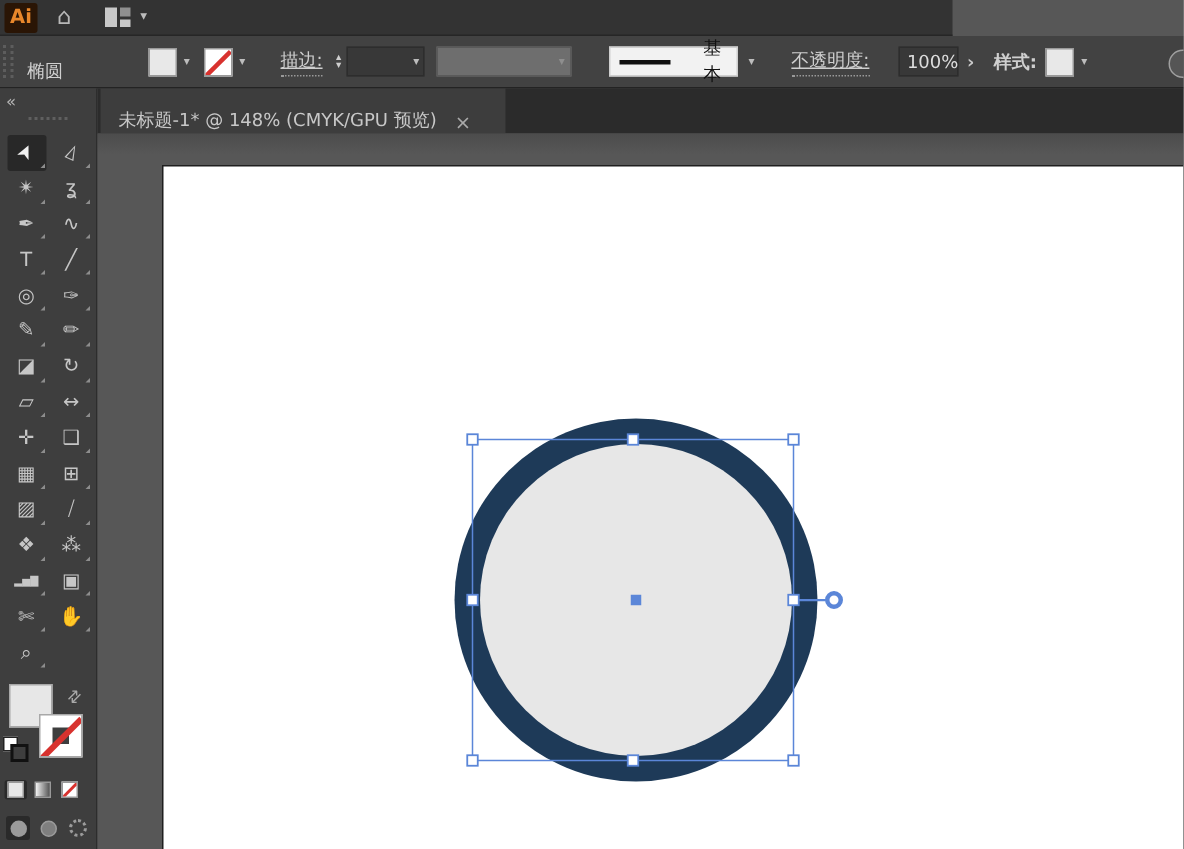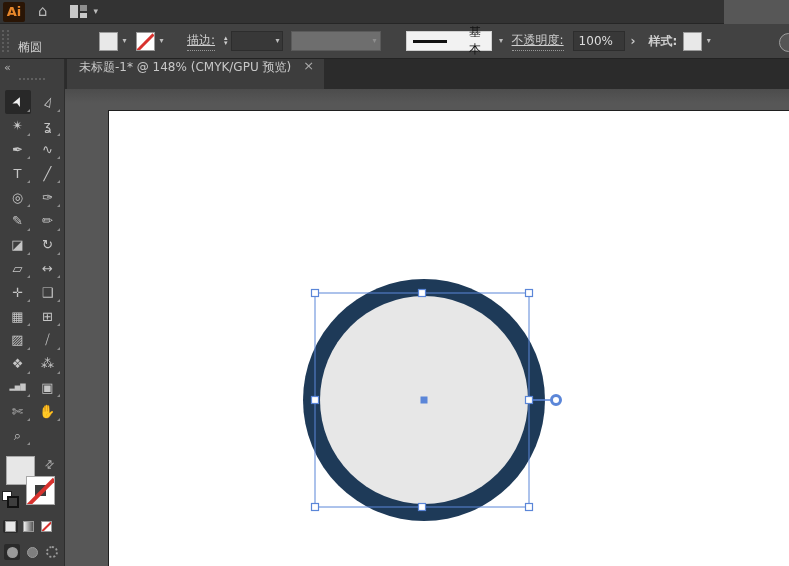--- a/index.html
+++ b/index.html
@@ -1,20 +1,20 @@
 <!DOCTYPE html>
 <html><head>
 <meta charset="utf-8">
 <style>
   html,body{margin:0;padding:0;}
   body{font-family:"DejaVu Sans","Liberation Sans",sans-serif;background:#222;}
   .app{position:relative;width:789px;height:566px;overflow:hidden;background:#575757;}
 
   
-  .menubar{position:absolute;left:0;top:0;width:724px;height:24px;background:#333333;
+  .menubar{position:absolute;left:0;top:0;width:635px;height:24px;background:#333333;
     border-bottom:1px solid #262626;display:flex;align-items:center;box-sizing:border-box;}
   .ai-logo{width:22px;height:20px;margin-left:3px;background:#2a1505;color:#e8872b;
     font-weight:bold;font-size:13px;display:flex;align-items:center;justify-content:center;border-radius:2px;}
   .home-icon{color:#b8b8b8;font-size:15px;margin-left:13px;line-height:1;}
   .menus{display:flex;margin-left:34px;}
   .menu-item{color:#d2d2d2;font-size:12px;padding:0 14px;line-height:23px;white-space:nowrap;cursor:default;}
   .ws-switcher{display:flex;align-items:center;margin-left:22px;}
   .ws-grid{position:relative;width:17px;height:13px;}
   .ws-grid i{position:absolute;background:#c9c9c9;}
   .ws-grid .a{left:0;top:0;width:8px;height:13px;}
@@ -41,29 +41,29 @@
   .fld-weight{width:52px;margin-left:3px;}
   .fld-weight .chev{margin-left:auto;margin-right:2px;}
   .dd-disabled{width:90px;height:20px;margin-left:8px;background:#6e6e6e;border:1px solid #5a5a5a;
     box-sizing:border-box;display:flex;align-items:center;}
   .dd-disabled .chev{margin-left:auto;margin-right:3px;color:#8e8e8e;}
   .brush-box{width:86px;height:20px;margin-left:25px;background:#f2f2f2;border:1px solid #cfcfcf;
     box-sizing:border-box;display:flex;align-items:center;}
   .brush-line{width:38px;height:3px;background:#101010;margin-left:6px;}
   .brush-label{color:#111;font-size:12px;margin-left:22px;}
   .brush-chev{width:15px;height:20px;display:flex;align-items:center;justify-content:center;margin-left:2px;}
-  .fld-opacity{width:52px;margin-left:9px;padding-left:5px;}
+  .fld-opacity{width:40px;margin-left:19px;padding-left:5px;}
   .more-btn{color:#c9c9c9;font-size:12px;margin-left:6px;font-weight:bold;}
   .style-widget{display:flex;align-items:center;}
   .edge-circle{position:absolute;right:-9px;top:9px;width:17px;height:17px;border:1.5px solid #9f9f9f;
     border-radius:50%;background:#555;}
 
   
   .tabbar{position:absolute;left:65px;top:59px;right:0;height:30px;background:#2b2b2b;display:flex;}
-  .tab{height:30px;margin-left:2px;background:#3d3d3d;display:flex;align-items:flex-start;padding:0 10px 0 12px;}
+  .tab{height:30px;margin-left:2px;background:#3d3d3d;display:flex;align-items:flex-end;padding:0 23px 0 12px;}
   .tab-title{color:#c8c8c8;font-size:12px;white-space:nowrap;}
   .tab-close{color:#aaaaaa;font-size:13px;margin-left:12px;line-height:1;}
 
   
   .leftpanel{position:absolute;left:0;top:59px;width:65px;bottom:0;background:#3e3e3e;
     border-right:1px solid #2d2d2d;box-sizing:border-box;}
   .collapse{position:absolute;left:4px;top:2px;color:#b5b5b5;font-size:11px;}
   .grip-dots{position:absolute;left:19px;top:19px;width:26px;border-top:2px dotted #5f5f5f;}
   .tools{position:absolute;left:0;top:31px;width:65px;display:grid;
     grid-template-columns:26px 26px;justify-content:center;grid-auto-rows:23.8px;column-gap:4px;}
@@ -146,21 +146,21 @@
     <div class="dd-disabled">
       <span class="chev">▾</span>
     </div>
     <div class="brush-box">
       <span class="brush-line"></span>
       <span class="brush-label">基本</span>
     </div>
     <div class="brush-chev">
         <span class="chev">▾</span>
       </div>
-    <span class="cb-label dotted" style="margin-left:3px;">不透明度:</span>
+    <span class="cb-label dotted" style="margin-left:19px;">不透明度:</span>
     <div class="field fld-opacity">
       <span>100%</span>
     </div>
     <span class="more-btn">›</span>
     <span class="cb-label" style="margin-left:13px;font-weight:bold;">样式:</span>
     <div class="style-widget">
       <div class="swatch" style="margin-left:6px;"></div>
       <span class="chev dd-chev">▾</span>
     </div>
     <div class="edge-circle"></div>

